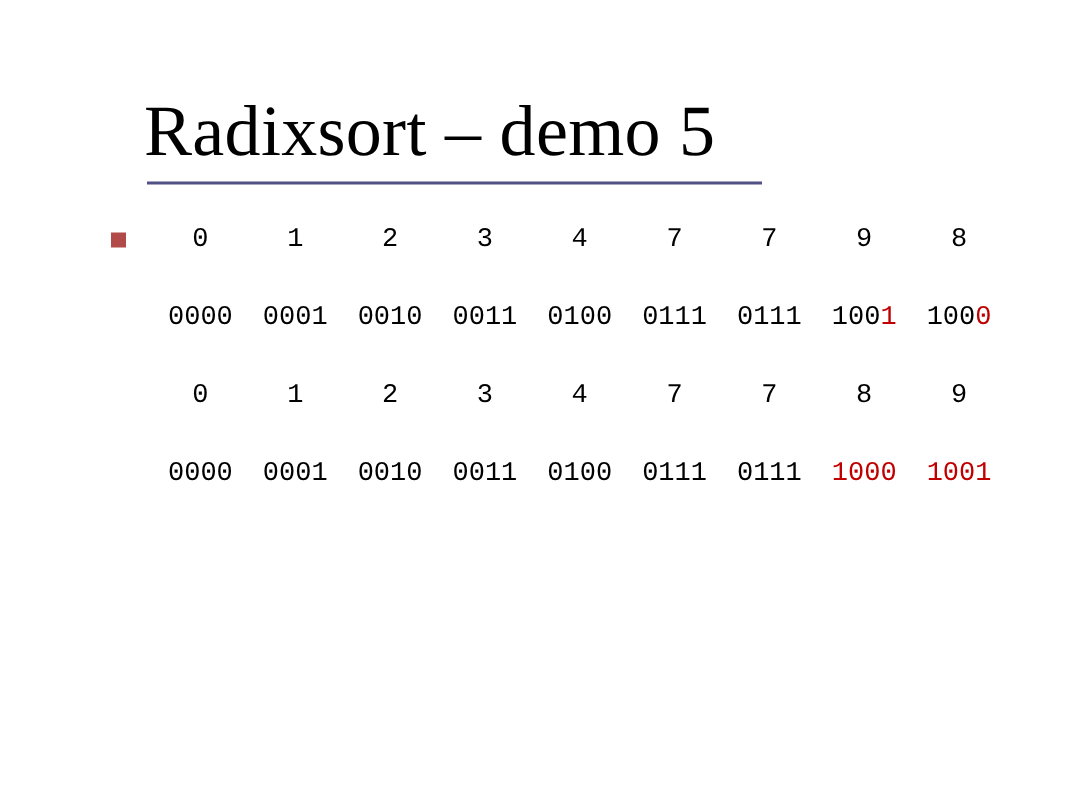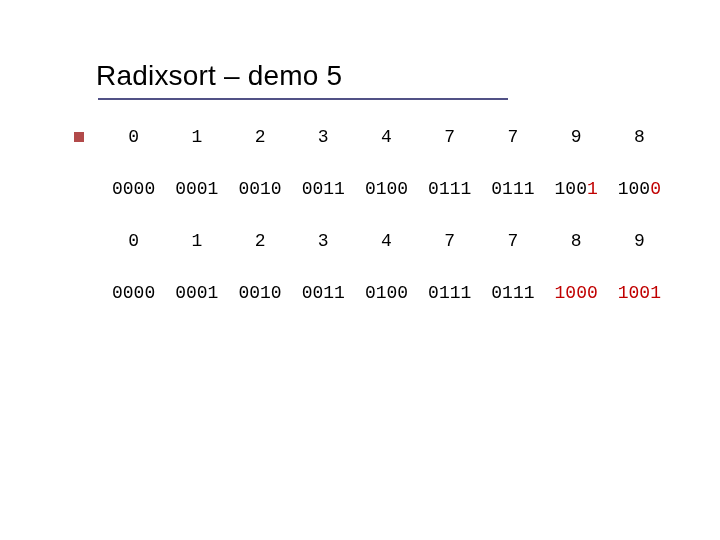--- a/index.html
+++ b/index.html
@@ -13,22 +13,22 @@
     overflow: hidden;
   }
   .slide {
     position: relative;
     width: 720px;
     height: 540px;
     box-sizing: border-box;
     padding: 60px 0 0 96px;
   }
   .title {
-    font-family: Liberation Sans, sans-serif;
-    font-size: 28px;
+    font-family: Liberation Serif, serif;
+    font-size: 48px;
     font-weight: 400;
     margin: 0 0 6px 0;
     letter-spacing: 0.2px;
   }
   .title-rule {
     width: 410px;
     height: 2px;
     background: #515186;
     margin: 0 0 22px 2px;
   }

